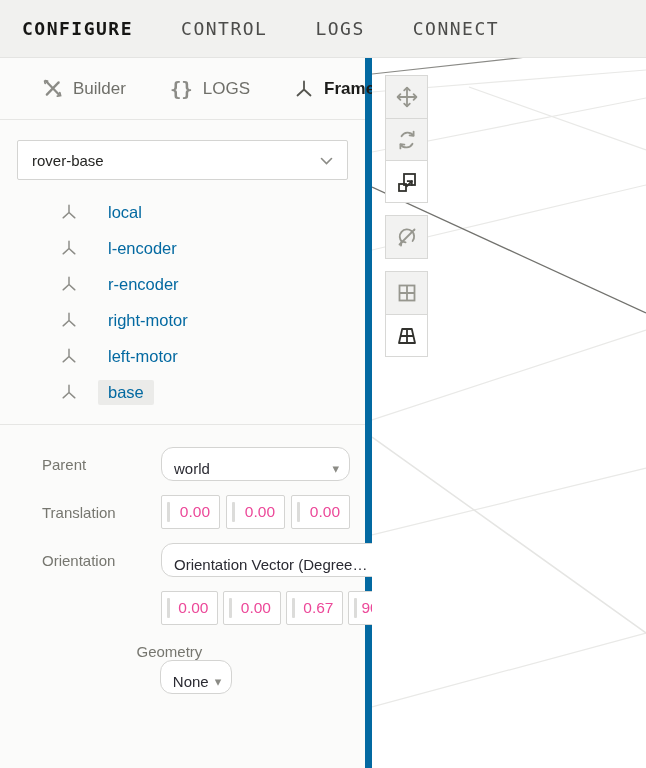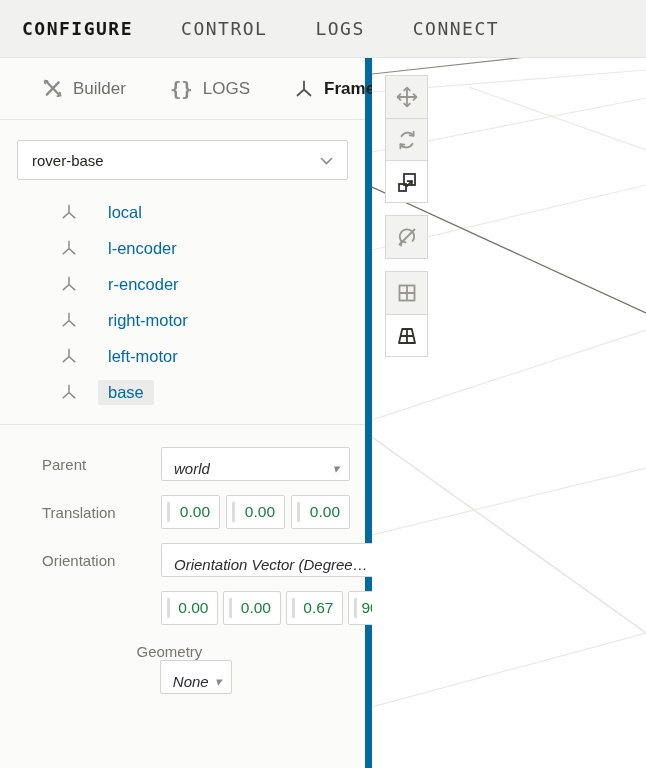--- a/index.html
+++ b/index.html
@@ -41,27 +41,27 @@
   .tree-row .t-label { font-size:16.5px; color:#0369a1; padding:3px 10px; border-radius:2px; }
   .tree-row.selected .t-label { background:#ebebe9; }
   .tree-divider { border-top:1px solid #e6e6e4; margin-top:14px; }
 
   
   .frame-form { padding:22px 15px 0 18px; }
   .form-row { display:flex; align-items:center; margin-bottom:14px;margin-left:24px; }
   .form-row .f-label { width:119px; font-size:15px; color:#76766f; flex:none; }
   .fields { flex:1; display:flex; gap:6px; }
   .sel-box { flex:1; height:34px; background:#fff; border:1px solid #d4d4d2;
-    border-radius:2px; display:flex; align-items:center; justify-content:space-between;
-    padding:8px 10px 0 12px; cursor:pointer; min-width:0;font-style:italic; }
+    border-radius:12px; display:flex; align-items:center; justify-content:space-between;
+    padding:8px 10px 0 12px; cursor:pointer; min-width:0; }
   .sel-box .val { font-size:15px; color:#2a2a32; white-space:nowrap; overflow:hidden; }
   .caret { color:#8b8b85; font-size:13px; flex:none; margin-left:6px; }
   .num-input { position:relative; flex:1; height:34px; background:#fff;
     border:1px solid #d4d4d2; border-radius:2px; min-width:0;
-    font-size:15.5px; color:#15803d; text-align:right; padding:0 9px 0 12px;
+    font-size:15.5px; color:#ec4899; text-align:right; padding:0 9px 0 12px;
     font-family:"Liberation Sans", sans-serif; overflow:hidden; }
   .num-input::before { content:""; position:absolute; left:5px; top:6px; bottom:6px;
     width:3px; background:#dcdcda; border-radius:1px; }
   .num-val { display:block; line-height:32px; white-space:nowrap; }
 
   
   .vtoolbar { position:absolute; left:13px; top:17px; width:43px; z-index:2; }
   .vgroup { border:1px solid #d8d8d6; background:#f2f2f1; margin-bottom:12px; }
   .vbtn { width:41px; height:42px; display:flex; align-items:center; justify-content:center;
     background:#f2f2f1; cursor:pointer; }

